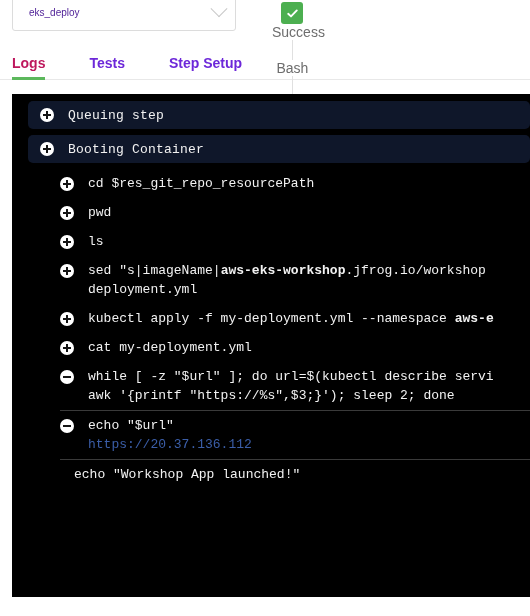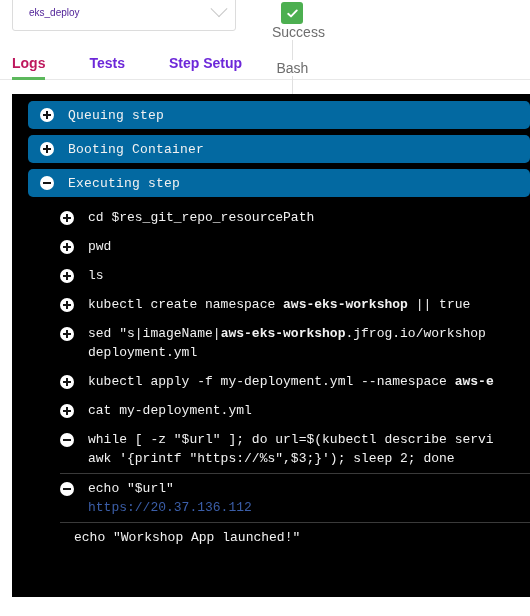--- a/index.html
+++ b/index.html
@@ -136,21 +136,21 @@
   }
 
   .log-font {
     font-family: "Liberation Mono", "DejaVu Sans Mono", monospace;
     font-size: 13px;
     color: #f2f2f2;
   }
 
   
   .step-row {
-    background: #0369a1;
+    background: #0f172a;
     border-radius: 5px;
     margin: 0 0 6px 16px;
     height: 28px;
     display: flex;
     align-items: center;
     padding-left: 12px;
     box-sizing: border-box;
     white-space: nowrap;
     overflow: hidden;
   }
@@ -280,24 +280,20 @@
     <span class="label">Queuing step</span>
   </div>
 
 
   <div class="step-row">
     <span class="toggle plus"></span>
     <span class="label">Booting Container</span>
   </div>
 
 
-  <div class="step-row">
-    <span class="toggle minus"></span>
-    <span class="label">Executing step</span>
-  </div>
 
   <div class="cmd-list">
 
     <div class="cmd-block">
       <div class="cmd-line">
         <span class="toggle plus"></span>
         <span class="cmd-text nowrapline">cd $res_git_repo_resourcePath</span>
       </div>
     </div>
 
@@ -308,26 +304,20 @@
       </div>
     </div>
 
     <div class="cmd-block">
       <div class="cmd-line">
         <span class="toggle plus"></span>
         <span class="cmd-text nowrapline">ls</span>
       </div>
     </div>
 
-    <div class="cmd-block">
-      <div class="cmd-line">
-        <span class="toggle plus"></span>
-        <span class="cmd-text nowrapline"><span>kubectl create namespace </span><b class="hl">aws-eks-workshop</b><span> || true</span></span>
-      </div>
-    </div>
 
     <div class="cmd-block">
       <div class="cmd-line">
         <span class="toggle plus"></span>
         <span class="cmd-text"><span>sed "s|imageName|</span><b class="hl">aws-eks-workshop</b><span>.jfrog.io/workshop
 deployment.yml</span></span>
       </div>
     </div>
 
     <div class="cmd-block">

